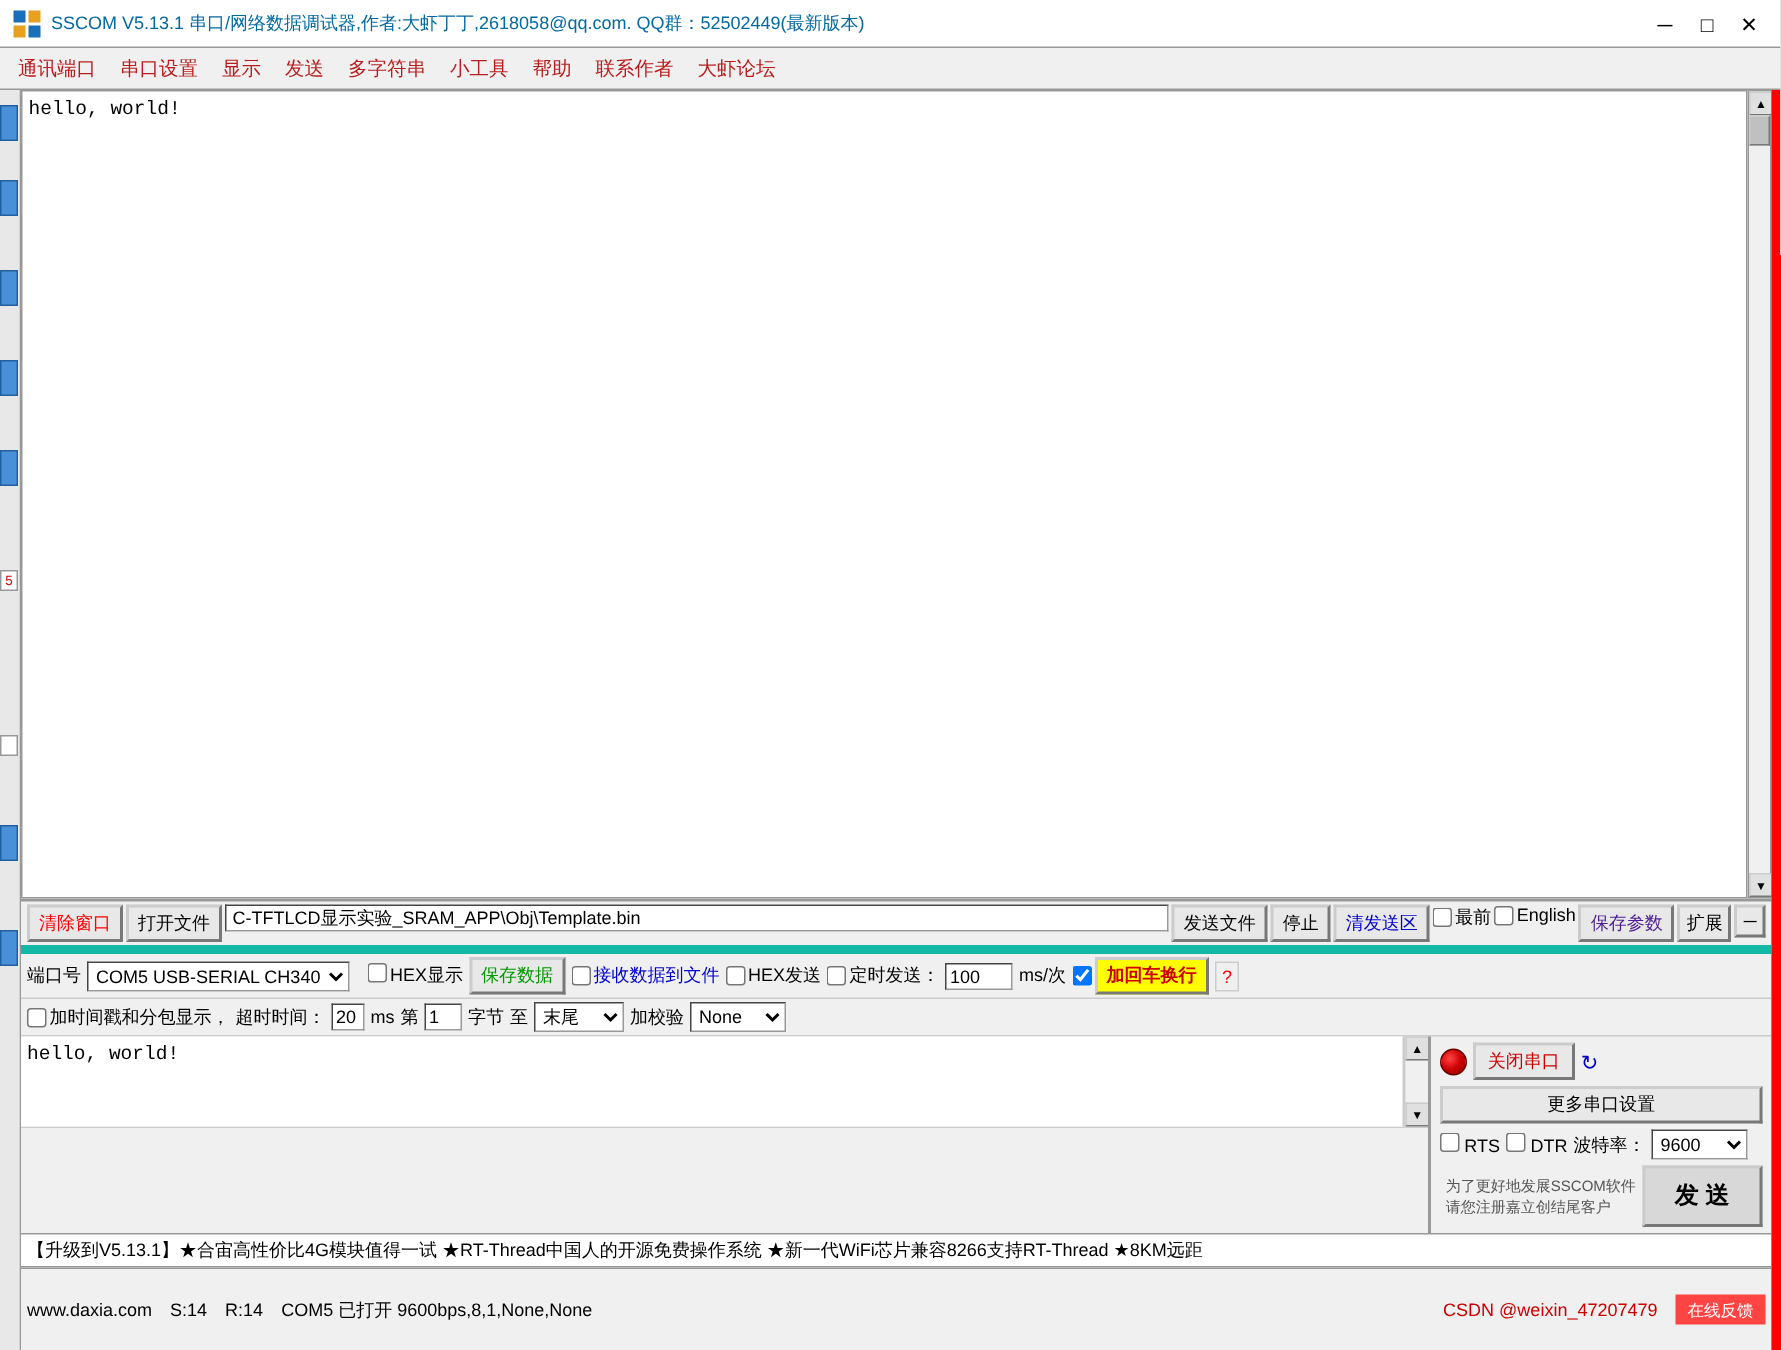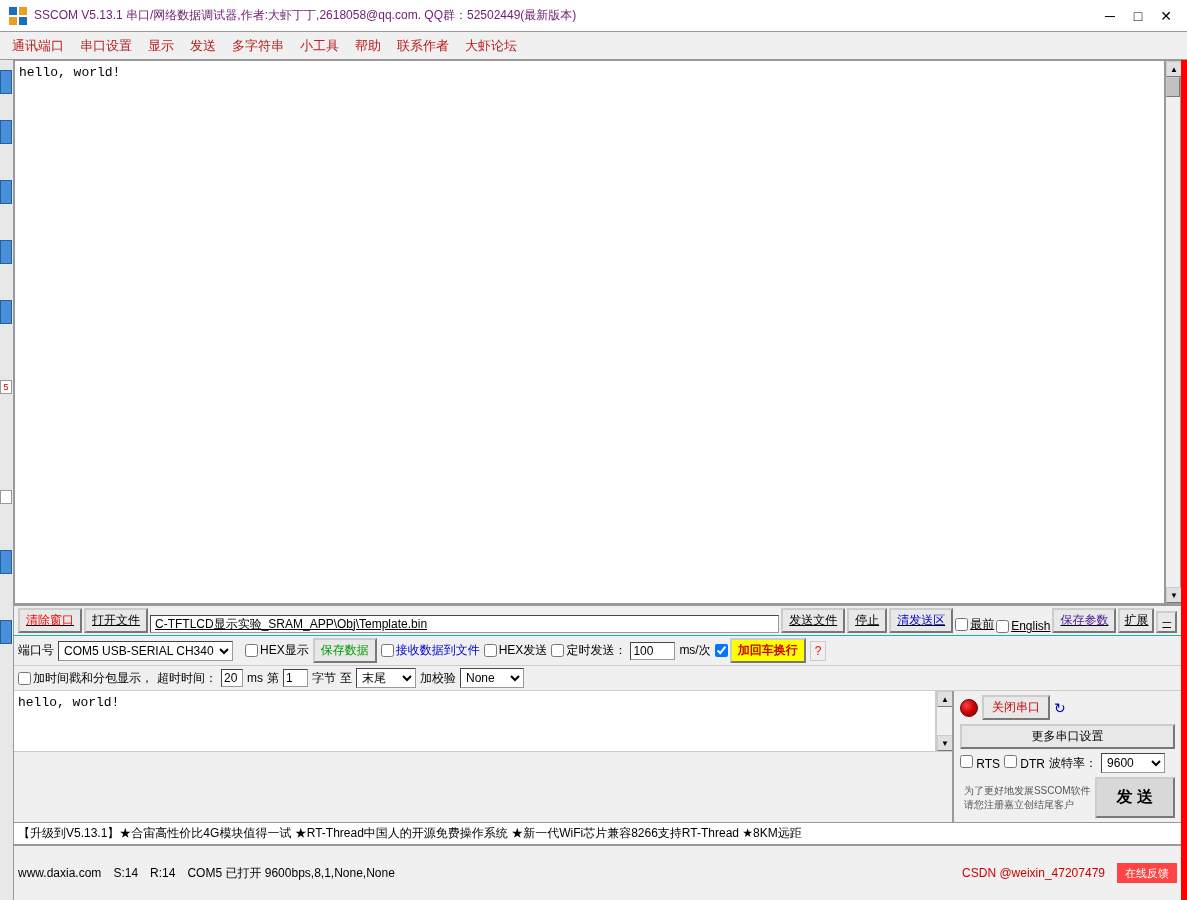--- a/index.html
+++ b/index.html
@@ -32,21 +32,21 @@
     }
     .title-icon {
       width: 20px;
       height: 20px;
       display: flex;
       align-items: center;
       justify-content: center;
     }
     .title-text {
       font-size: 12px;
-      color: #701a75;
+      color: #0369a1;
     }
     .title-buttons {
       display: flex;
       gap: 2px;
     }
     .title-btn {
       width: 26px;
       height: 20px;
       border: none;
       background: transparent;
@@ -116,26 +116,25 @@
     
     .bottom-panel {
       background: #f0f0f0;
       border-top: 2px solid #999;
       flex-shrink: 0;
     }
 
     
     .toolbar-row {
       display: flex;
-      align-items: flex-end;
-      padding: 2px 4px;
-      gap: 2px;
-      border-bottom: 1px solid #14b8a6;
+      align-items: flex-start;
+      padding: 2px 4px;
+      gap: 2px;
+      border-bottom: 6px solid #14b8a6;
       flex-wrap: nowrap;
-      text-decoration: underline;
     }
 
     .toolbar-btn {
       padding: 2px 6px;
       border: 2px outset #ccc;
       background: #e8e8e8;
       cursor: pointer;
       font-size: 12px;
       white-space: nowrap;
       font-family: 'SimSun', sans-serif;
@@ -223,21 +222,21 @@
     .port-select {
       border: 1px inset #999;
       background: #fff;
       font-size: 12px;
       padding: 1px;
       font-family: 'SimSun', sans-serif;
     }
 
     .hex-checkbox-label {
       display: flex;
-      align-items: center;
+      align-items: flex-start;
       gap: 2px;
       font-size: 12px;
       white-space: nowrap;
       margin-left: 8px;
     }
 
     .save-data-btn {
       padding: 2px 6px;
       border: 2px outset #ccc;
       background: #e8e8e8;

